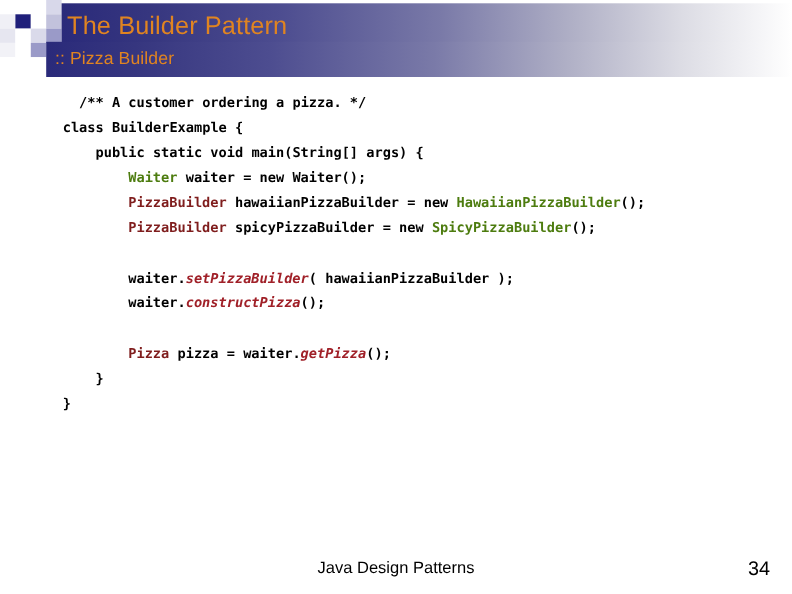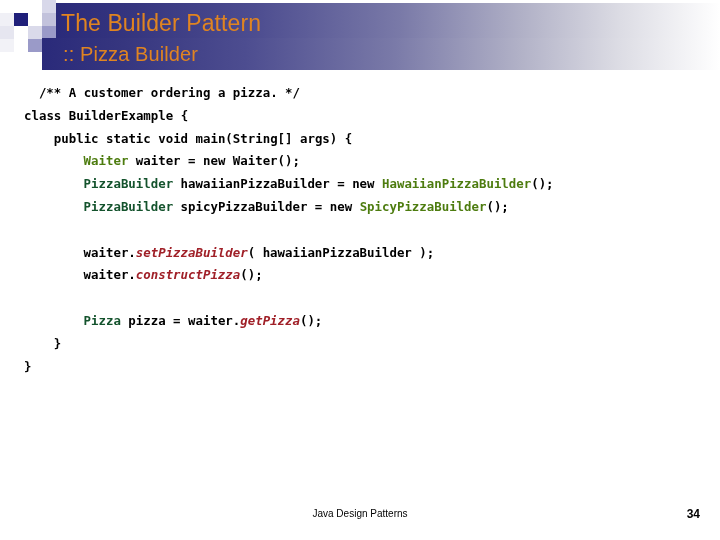--- a/index.html
+++ b/index.html
@@ -58,24 +58,24 @@
   }
   #title-text {
     font-size: 23px;
     color: #e08421;
     letter-spacing: 0.1px;
     padding-left: 5px;
     white-space: nowrap;
     line-height: 1;
   }
   #subtitle-text {
-    font-size: 20px;
+    font-size: 16px;
     color: #e08421;
     letter-spacing: 0.1px;
-    padding-left: 21px;
+    padding-left: 8px;
     white-space: nowrap;
     line-height: 1;
   }
 
   
   #code-block {
     position: absolute;
     left: 0px;
     top: 82px;
     width: 720px;
@@ -84,44 +84,45 @@
     font-size: 12.4px;
     font-weight: bold;
     line-height: 22.8px;
     color: #000000;
     white-space: pre;
   }
   .code-line {
     height: 22.8px;
     padding-left: 24px;
     white-space: pre;
+    margin-left: 33px;
   }
   .tok-plain  { color: #000000; }
-  .tok-type   { color: #14532d; }
+  .tok-type   { color: #7f1d1d; }
   .tok-class  { color: #4d7c0f; }
   .tok-method { color: #a02028; font-style: italic; }
 
   
   #footer-text {
     position: absolute;
     left: 0;
     top: 509px;
     width: 720px;
     text-align: center;
-    font-size: 10px;
+    font-size: 15px;
     color: #000000;
     z-index: 3;
     line-height: 1;
   }
   #page-number {
     position: absolute;
     right: 20px;
     top: 508px;
-    font-size: 12px;
-    font-weight: bold;
+    font-size: 18px;
+    font-weight: normal;
     color: #000000;
     z-index: 3;
     line-height: 1;
   }
 </style>
 </head>
 <body>
 
 <div id="deco">
     <div class="blk" style="left: 0px; top: 0px; width: 14px; height: 13px; background: rgb(255, 255, 255);"></div>

